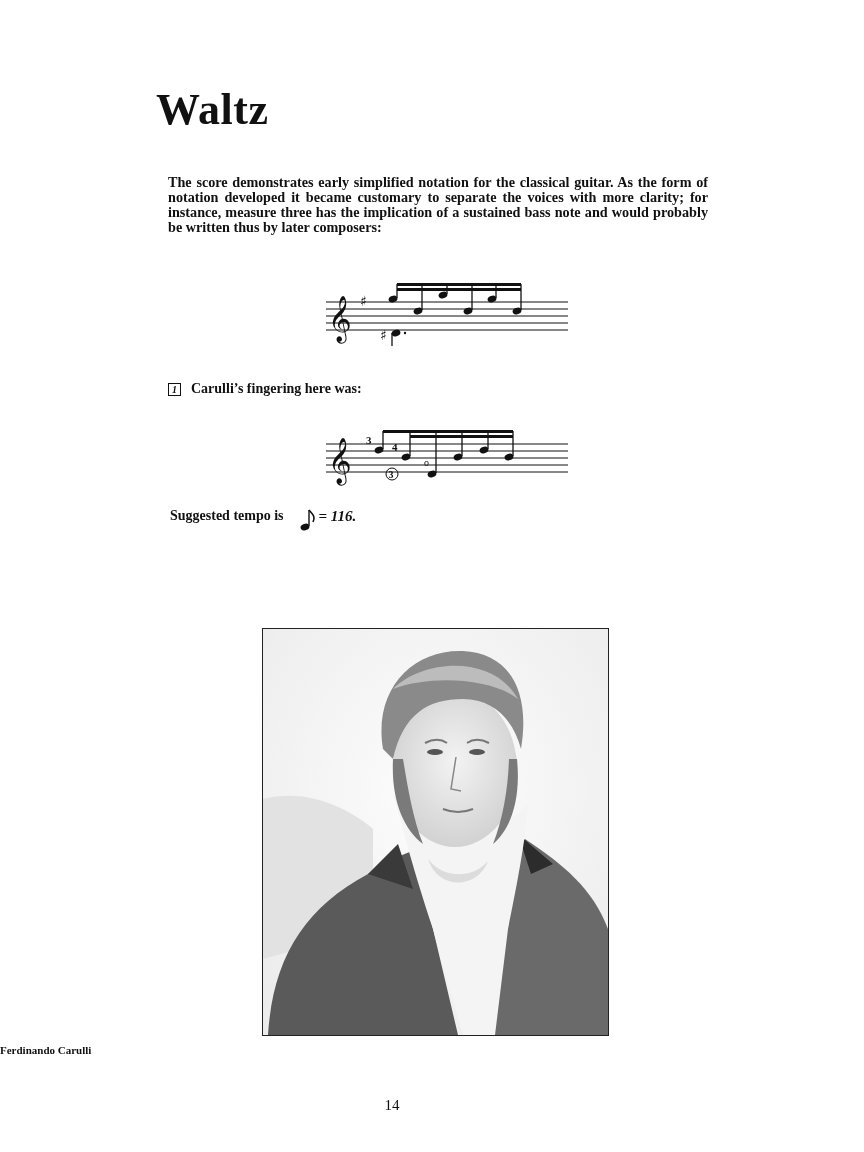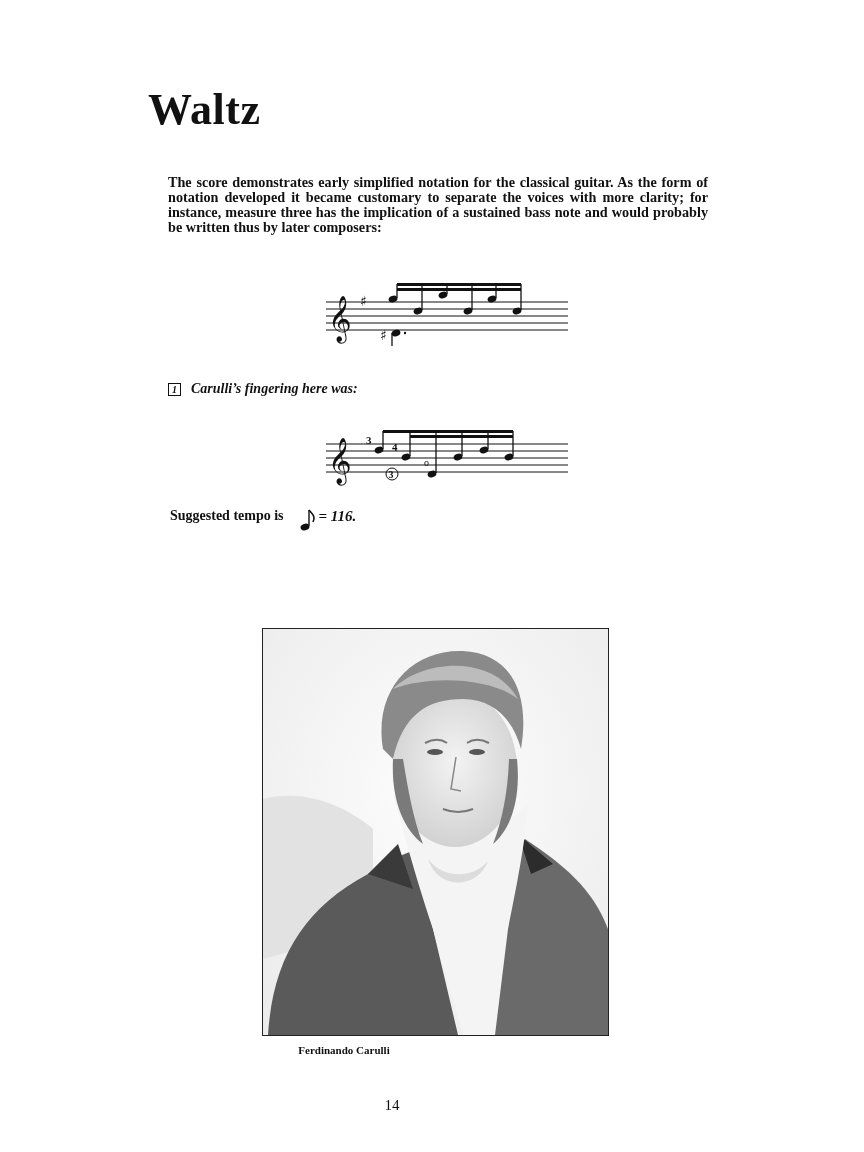--- a/index.html
+++ b/index.html
@@ -1,29 +1,29 @@
 <!DOCTYPE html>
 <html><head>
 <meta charset="utf-8">
 <style>
   html, body { margin: 0; padding: 0; background: #ffffff; }
   body { width: 864px; height: 1152px; position: relative; overflow: hidden; font-family: "Liberation Serif", serif; color: #111; }
-  .title { position: absolute; left: 148px; top: 84px; font-size: 44px; font-weight: bold; letter-spacing: 0.5px; margin: 0; }
+  .title { position: absolute; left: 156px; top: 84px; font-size: 44px; font-weight: bold; letter-spacing: 0.5px; margin: 0; }
   .intro { position: absolute; left: 168px; top: 175px; width: 540px; font-size: 14.2px; font-weight: bold; line-height: 15px; }
   .intro p { margin: 0; text-align: justify; }
   .intro p.first { text-align: left; }
   .staff-svg { position: absolute; }
   .note-line { position: absolute; left: 168px; top: 381px; font-size: 14px; font-weight: bold; display: flex; align-items: center; }
   .note-box { display: inline-block; width: 11px; height: 11px; border: 1.3px solid #111; font-size: 10px; font-style: italic; text-align: center; line-height: 11px; margin-right: 10px; }
-  .note-text { font-style: italic; }
+  .note-text { }
   .tempo { position: absolute; left: 170px; top: 508px; font-size: 14px; font-weight: bold; display: flex; align-items: flex-start; }
   .tempo .gap { width: 16px; display: inline-block; }
   .tempo .val { margin-left: 3px; font-size: 15px; font-style: italic; }
   .portrait { position: absolute; left: 262px; top: 628px; width: 345px; height: 406px; border: 1.5px solid #222; background: #fafafa; overflow: hidden; }
-  .caption { position: absolute; left: 0; width: 688px; top: 1044px; text-align: center; font-size: 11px; font-weight: bold; }
+  .caption { position: absolute; left: 0; width: 688px; top: 1044px; font-size: 11px; font-weight: bold; }
   .pagenum { position: absolute; left: 0; width: 784px; top: 1097px; text-align: center; font-size: 15px; }
 </style>
 </head>
 <body>
 
 <h1 class="title">Waltz</h1>
 
 <div class="intro">
   <p>The score demonstrates early simplified notation for the classical guitar. As the form of notation developed it became customary to separate the voices with more clarity; for instance, measure three has the implication of a sustained bass note and would probably be written thus by later composers:</p>
 </div>

